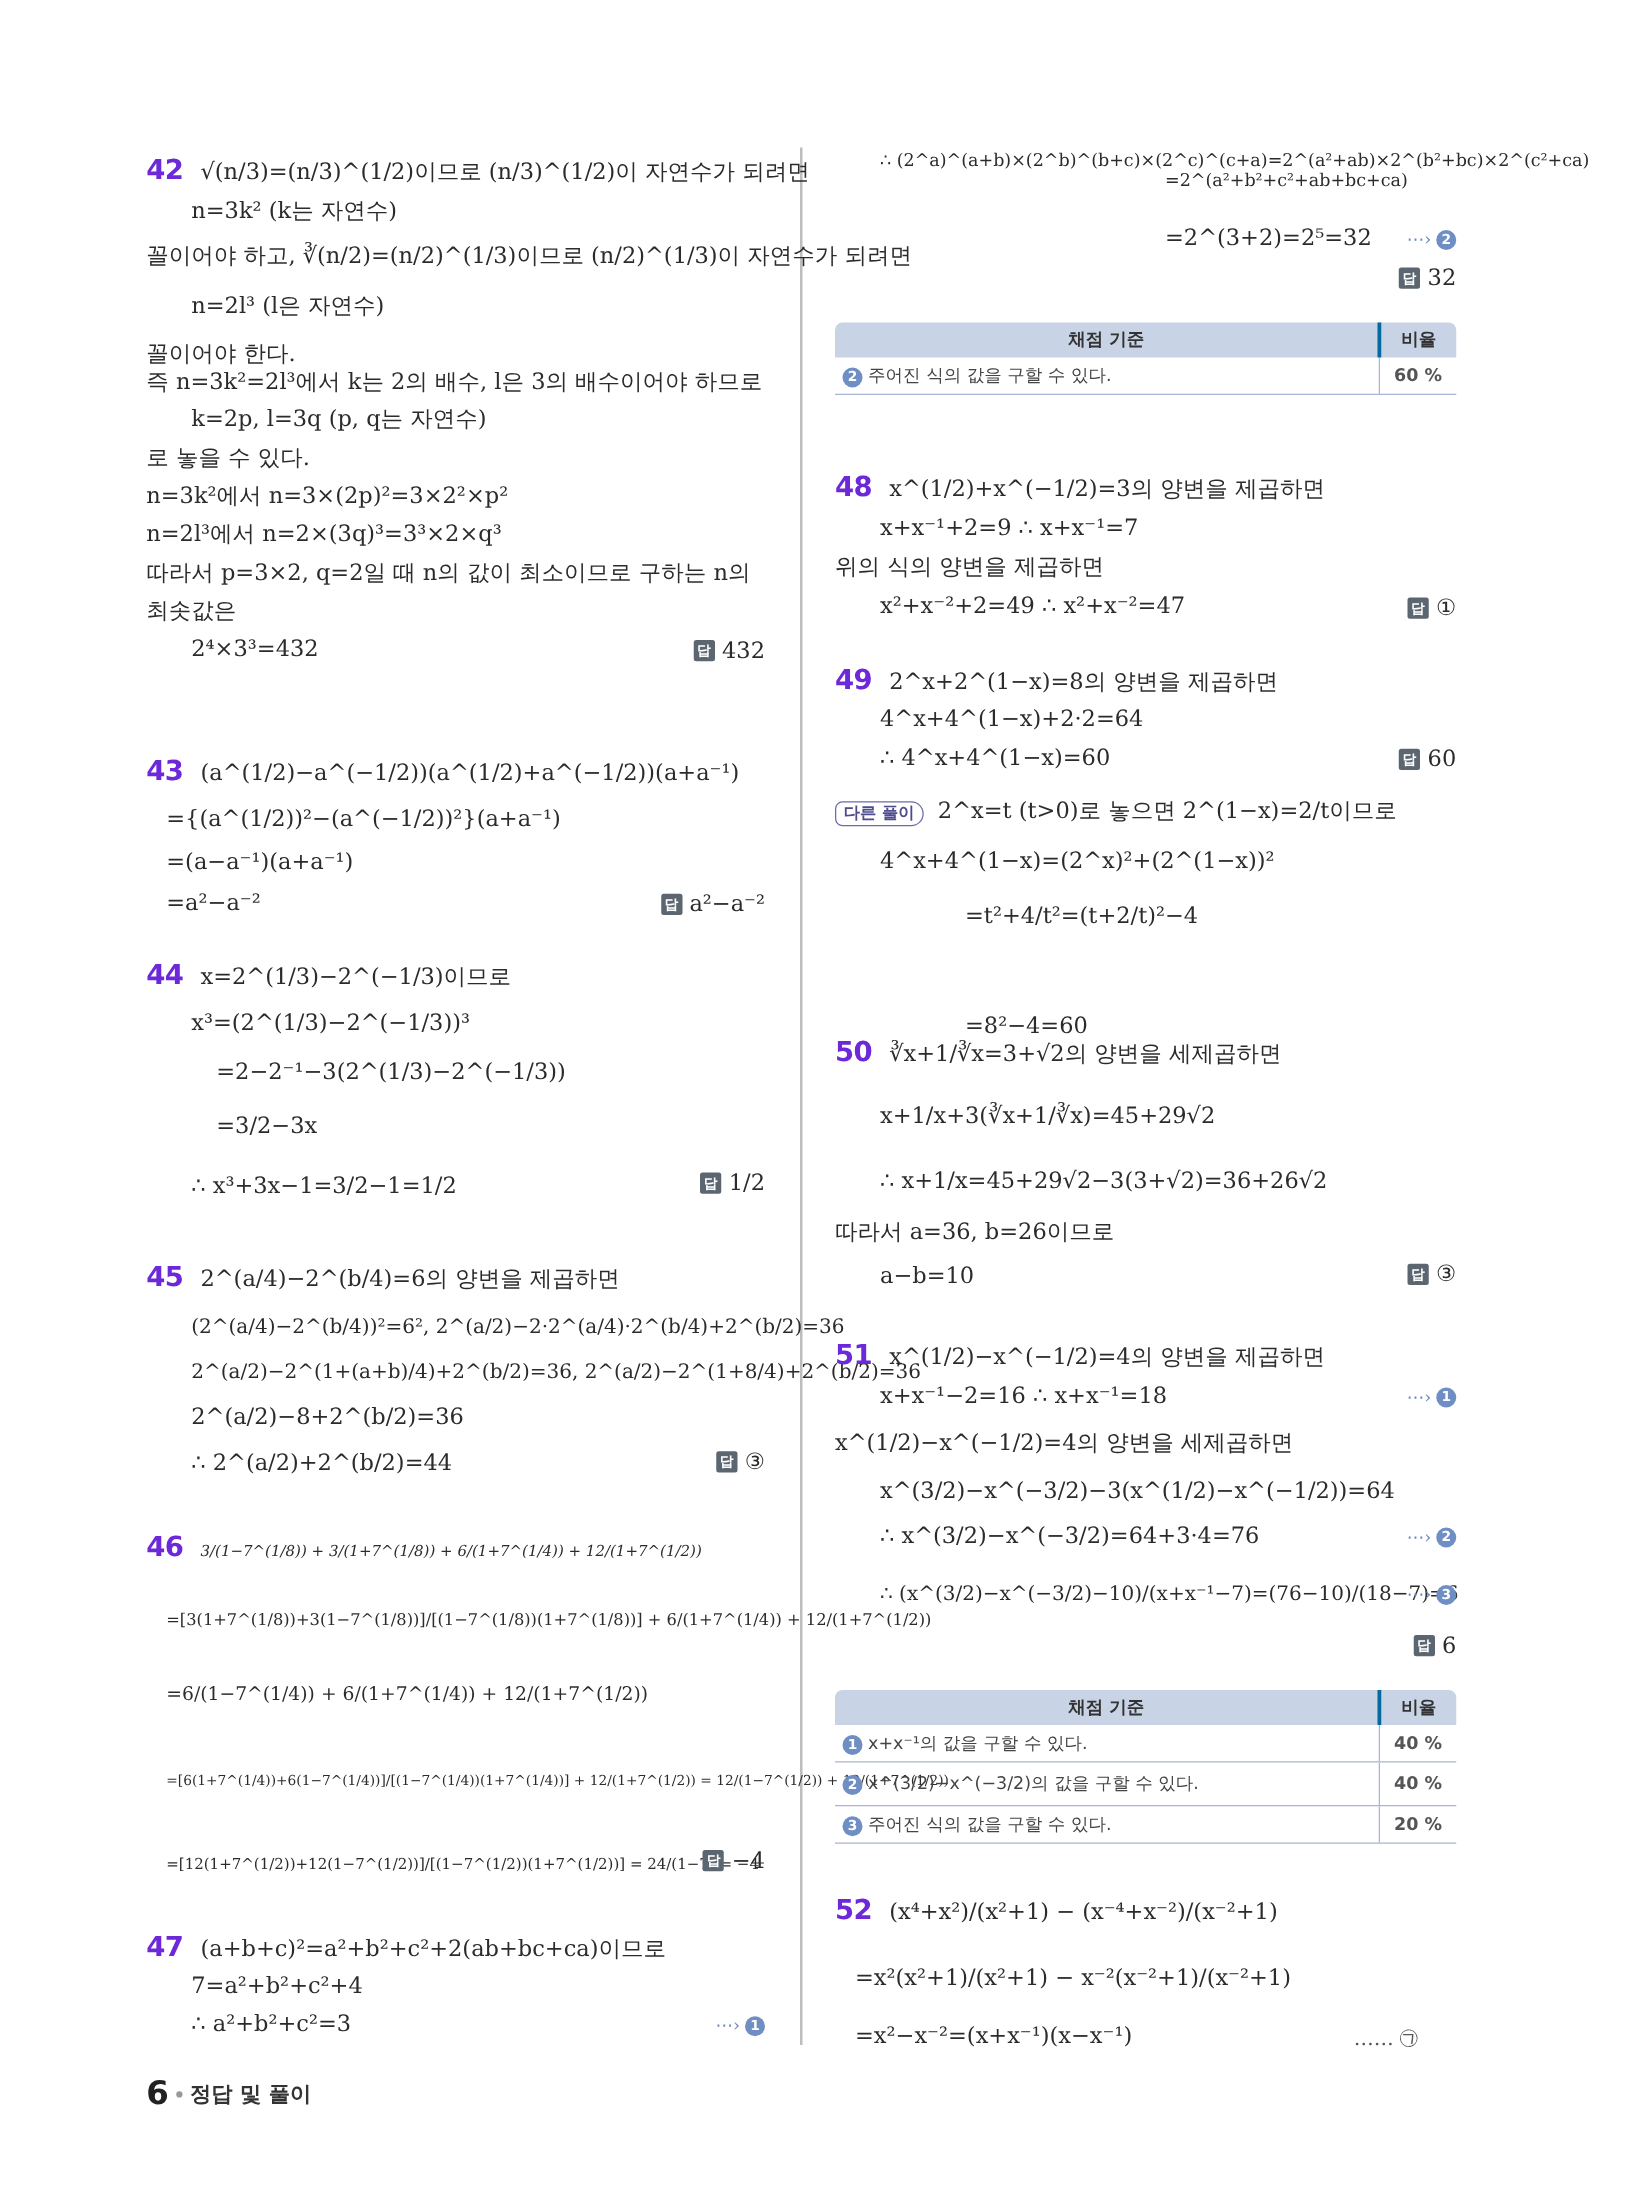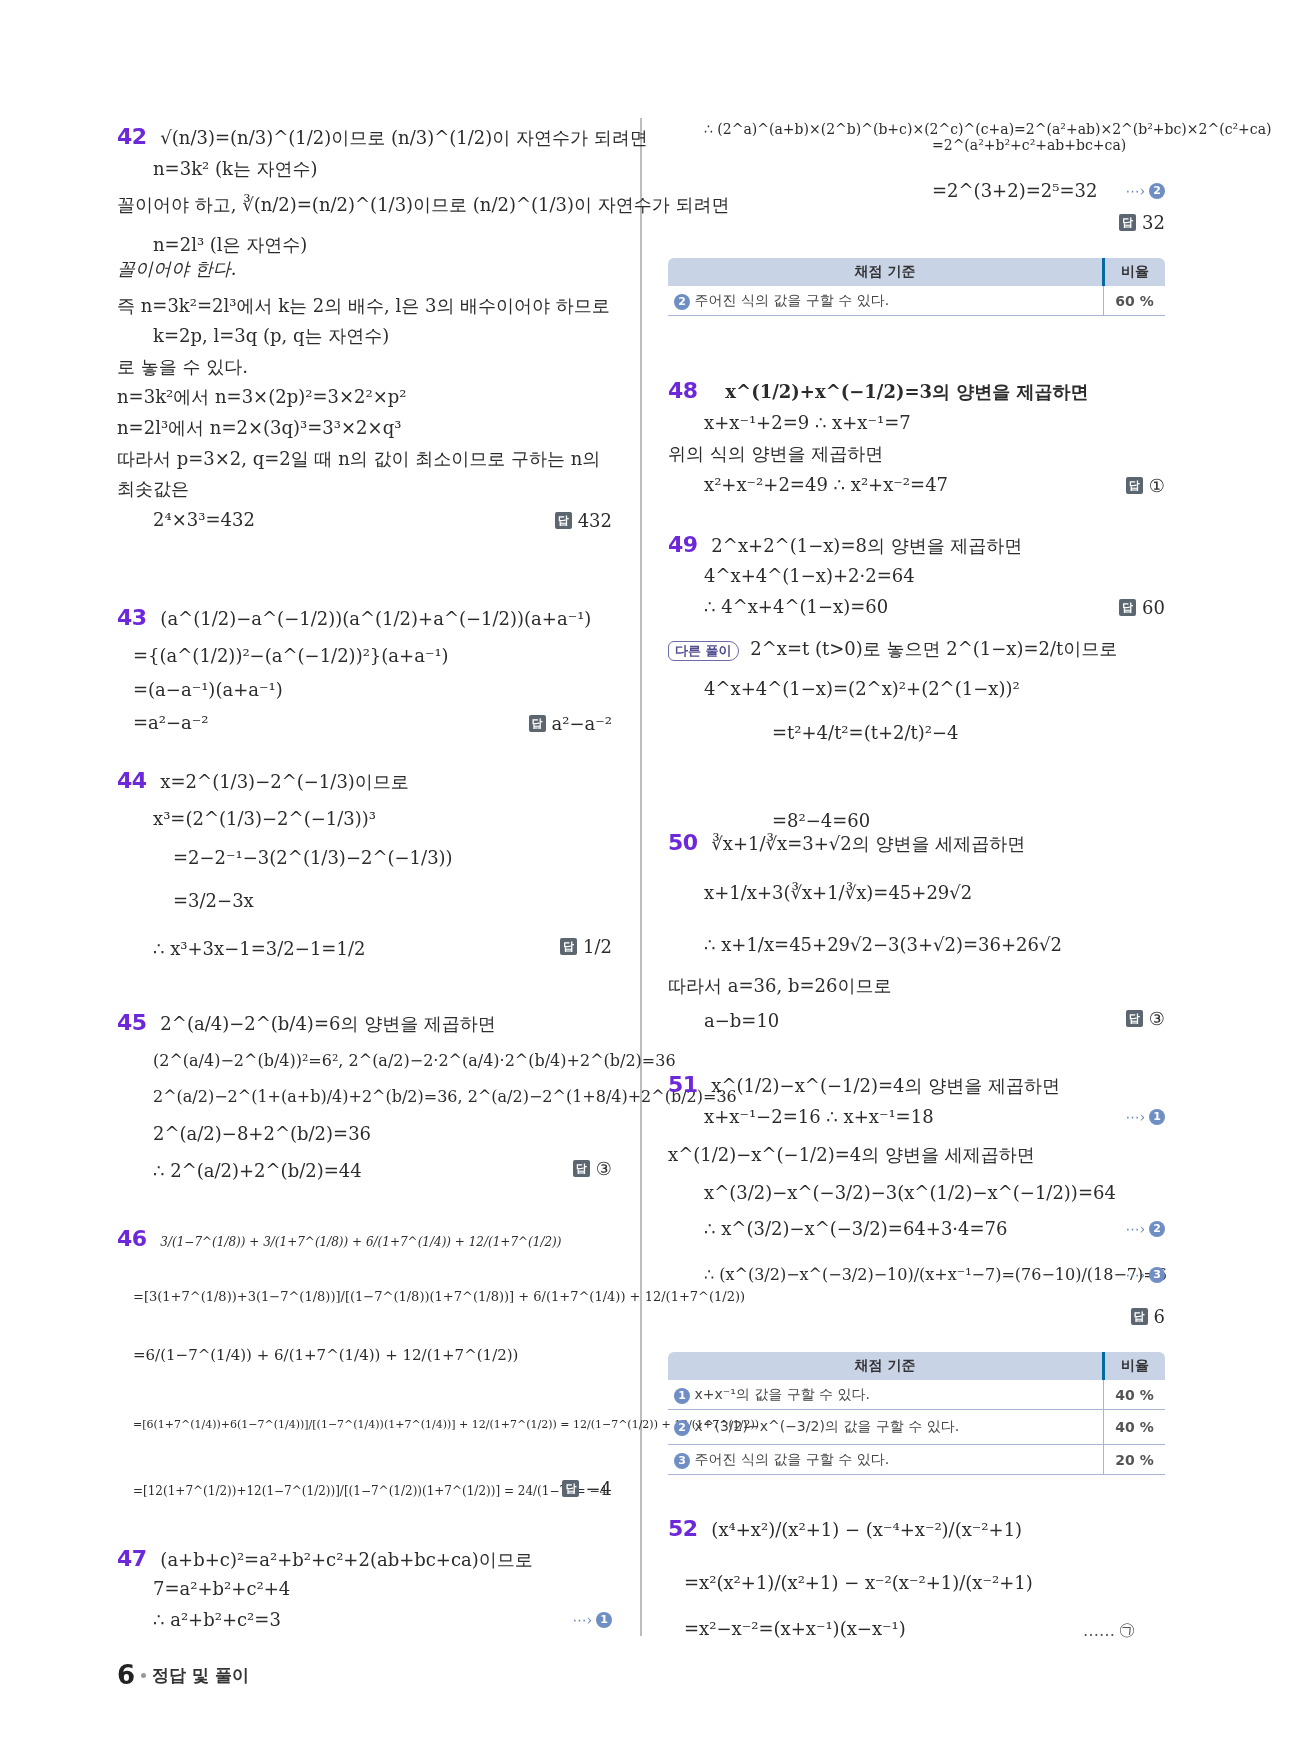--- a/index.html
+++ b/index.html
@@ -38,21 +38,21 @@
 
 <div class="col left">
 
   <div class="line" style="top:124px;left:0;">
     <span class="num">42</span>
     <span style="margin-left:8px;">√(n/3)=(n/3)^(1/2)이므로 (n/3)^(1/2)이 자연수가 되려면</span>
   </div>
   <div class="line" style="top:156px;left:36px;">n=3k² (k는 자연수)</div>
   <div class="line" style="top:192px;left:0;">꼴이어야 하고, ∛(n/2)=(n/2)^(1/3)이므로 (n/2)^(1/3)이 자연수가 되려면</div>
   <div class="line" style="top:232px;left:36px;">n=2l³ (l은 자연수)</div>
-  <div class="line" style="top:256px;left:0;font-style:italic;">꼴이어야 한다.</div>
+  <div class="line" style="top:271px;left:0;">꼴이어야 한다.</div>
   <div class="line" style="top:293px;left:0;">즉 n=3k²=2l³에서 k는 2의 배수, l은 3의 배수이어야 하므로</div>
   <div class="line" style="top:323px;left:36px;">k=2p, l=3q (p, q는 자연수)</div>
   <div class="line" style="top:354px;left:0;">로 놓을 수 있다.</div>
   <div class="line" style="top:384px;left:0;">n=3k²에서      n=3×(2p)²=3×2²×p²</div>
   <div class="line" style="top:415px;left:0;">n=2l³에서      n=2×(3q)³=3³×2×q³</div>
   <div class="line" style="top:446px;left:0;">따라서 p=3×2, q=2일 때 n의 값이 최소이므로 구하는 n의</div>
   <div class="line" style="top:476px;left:0;">최솟값은</div>
   <div class="line" style="top:507px;left:36px;">2⁴×3³=432</div>
   <div class="ans" style="top:510px;right:0;">
     <span class="badge">답</span>
@@ -147,21 +147,21 @@
         <span class="circ">2</span>
         <span>주어진 식의 값을 구할 수 있다.</span>
       </td>
       <td class="pct">60 %</td>
     </tr>
   </tbody>
     </table>
 
   <div class="line" style="top:378px;left:0;">
     <span class="num">48</span>
-    <span style="margin-left:22px;font-weight:bold;">x^(1/2)+x^(−1/2)=3의 양변을 제곱하면</span>
+    <span style="margin-left:8px;">x^(1/2)+x^(−1/2)=3의 양변을 제곱하면</span>
   </div>
   <div class="line" style="top:410px;left:36px;">x+x⁻¹+2=9      ∴ x+x⁻¹=7</div>
   <div class="line" style="top:441px;left:0;">위의 식의 양변을 제곱하면</div>
   <div class="line" style="top:472px;left:36px;">x²+x⁻²+2=49      ∴ x²+x⁻²=47</div>
   <div class="ans" style="top:475px;right:0;">
     <span class="badge">답</span>
     <span>①</span>
   </div>
 
   <div class="line" style="top:532px;left:0;">

